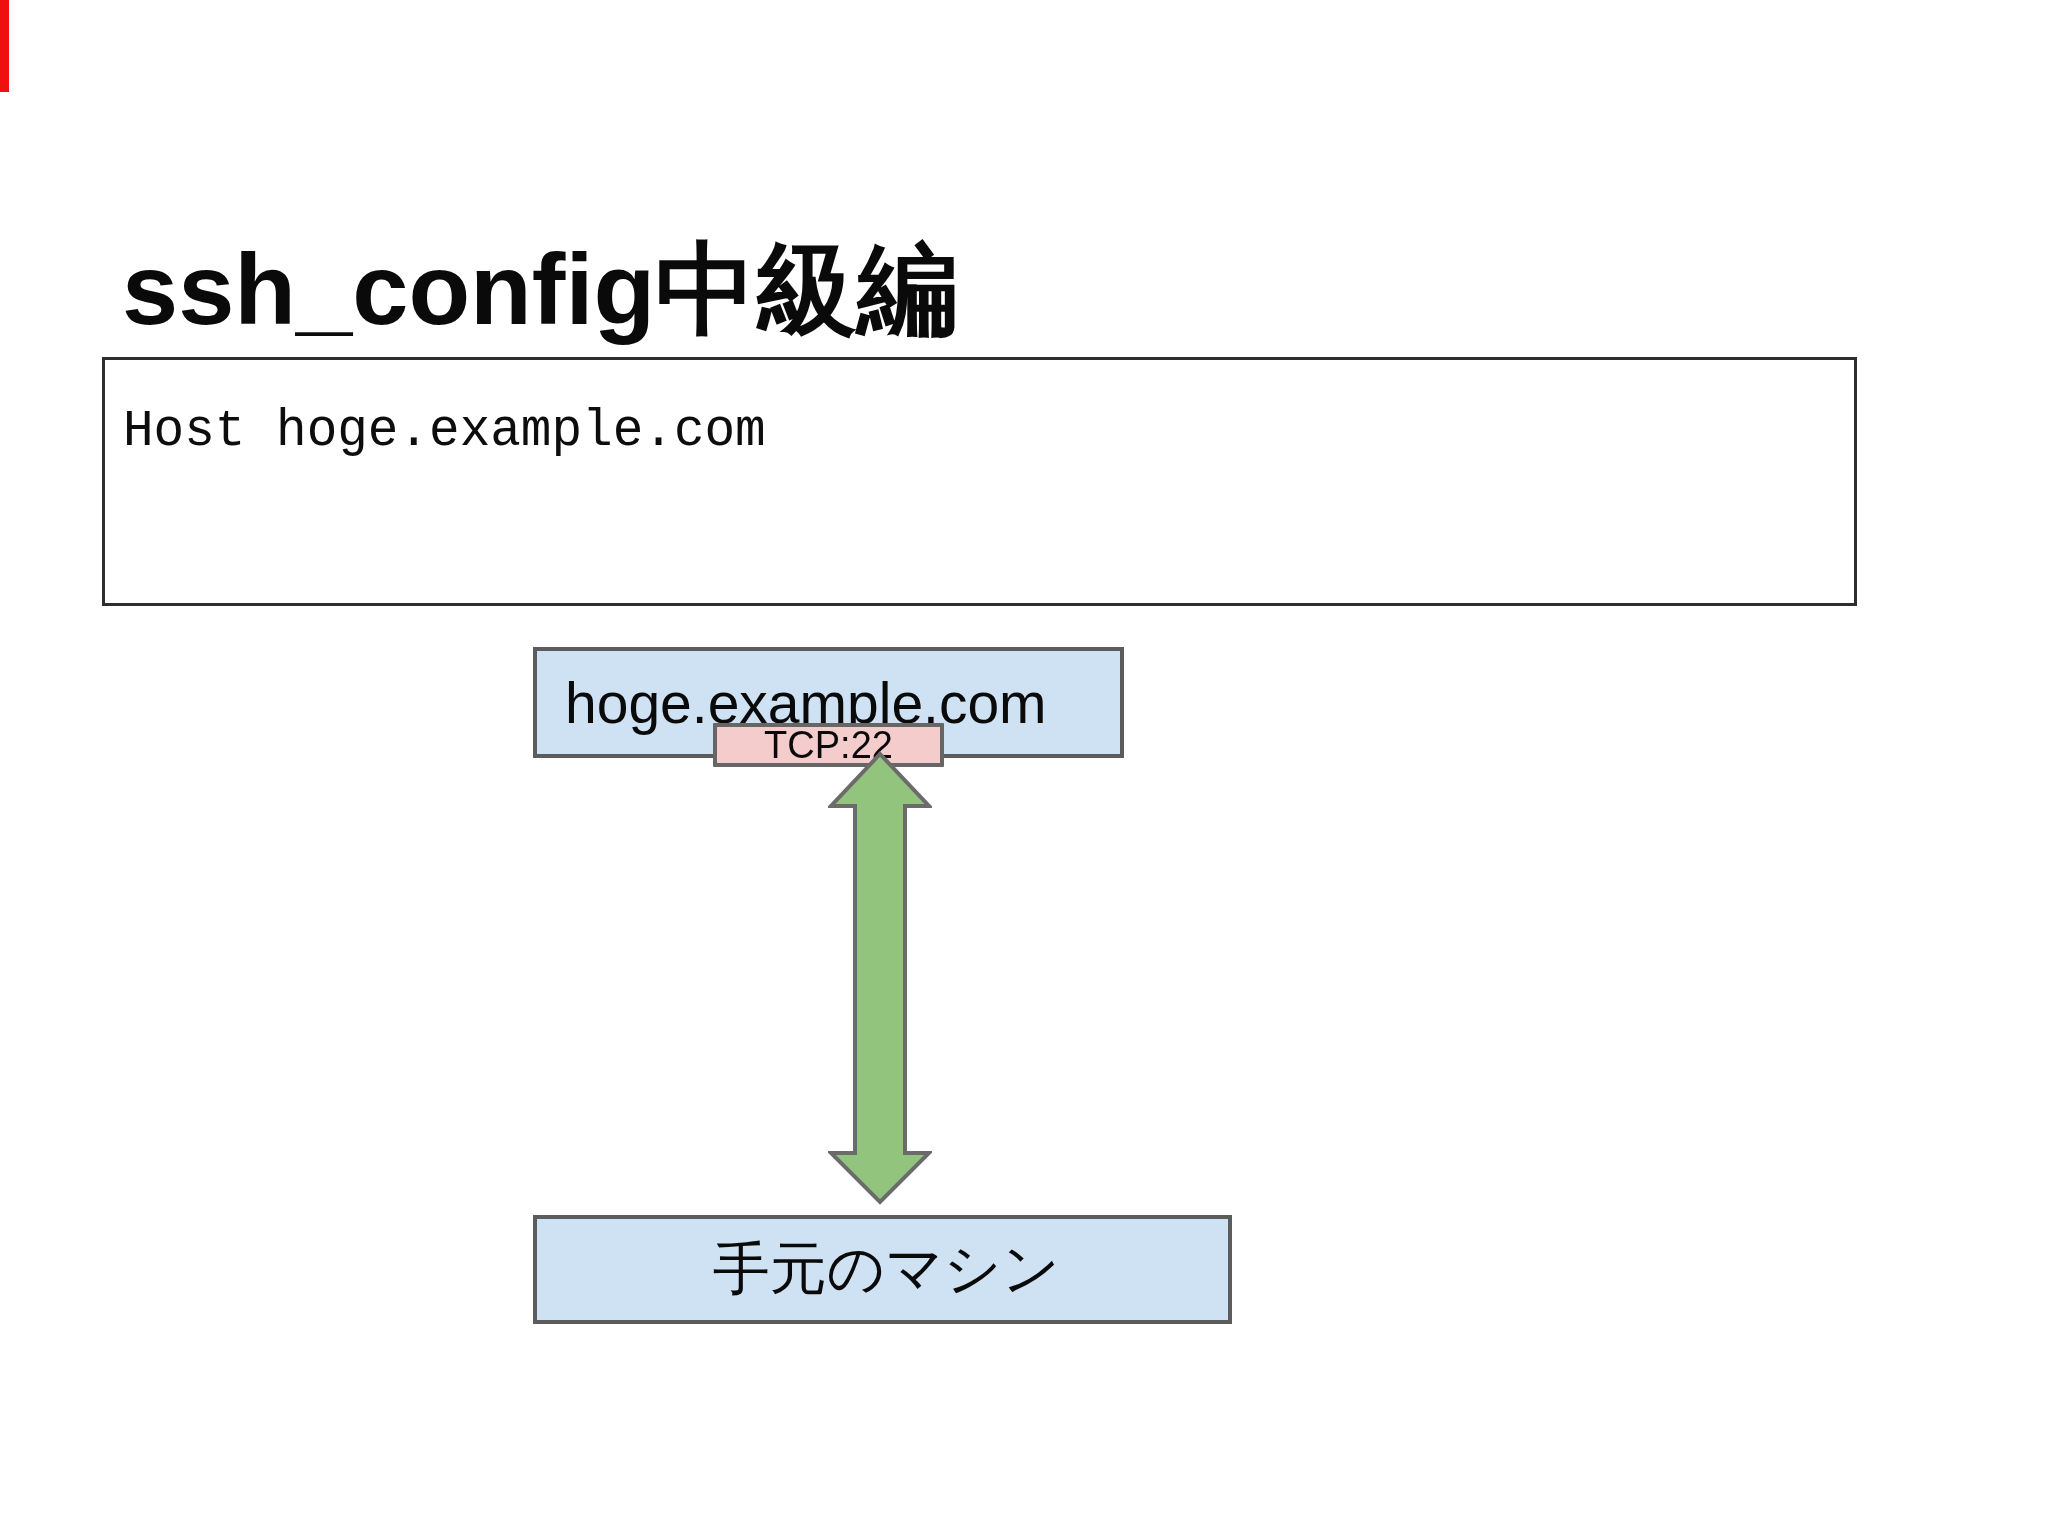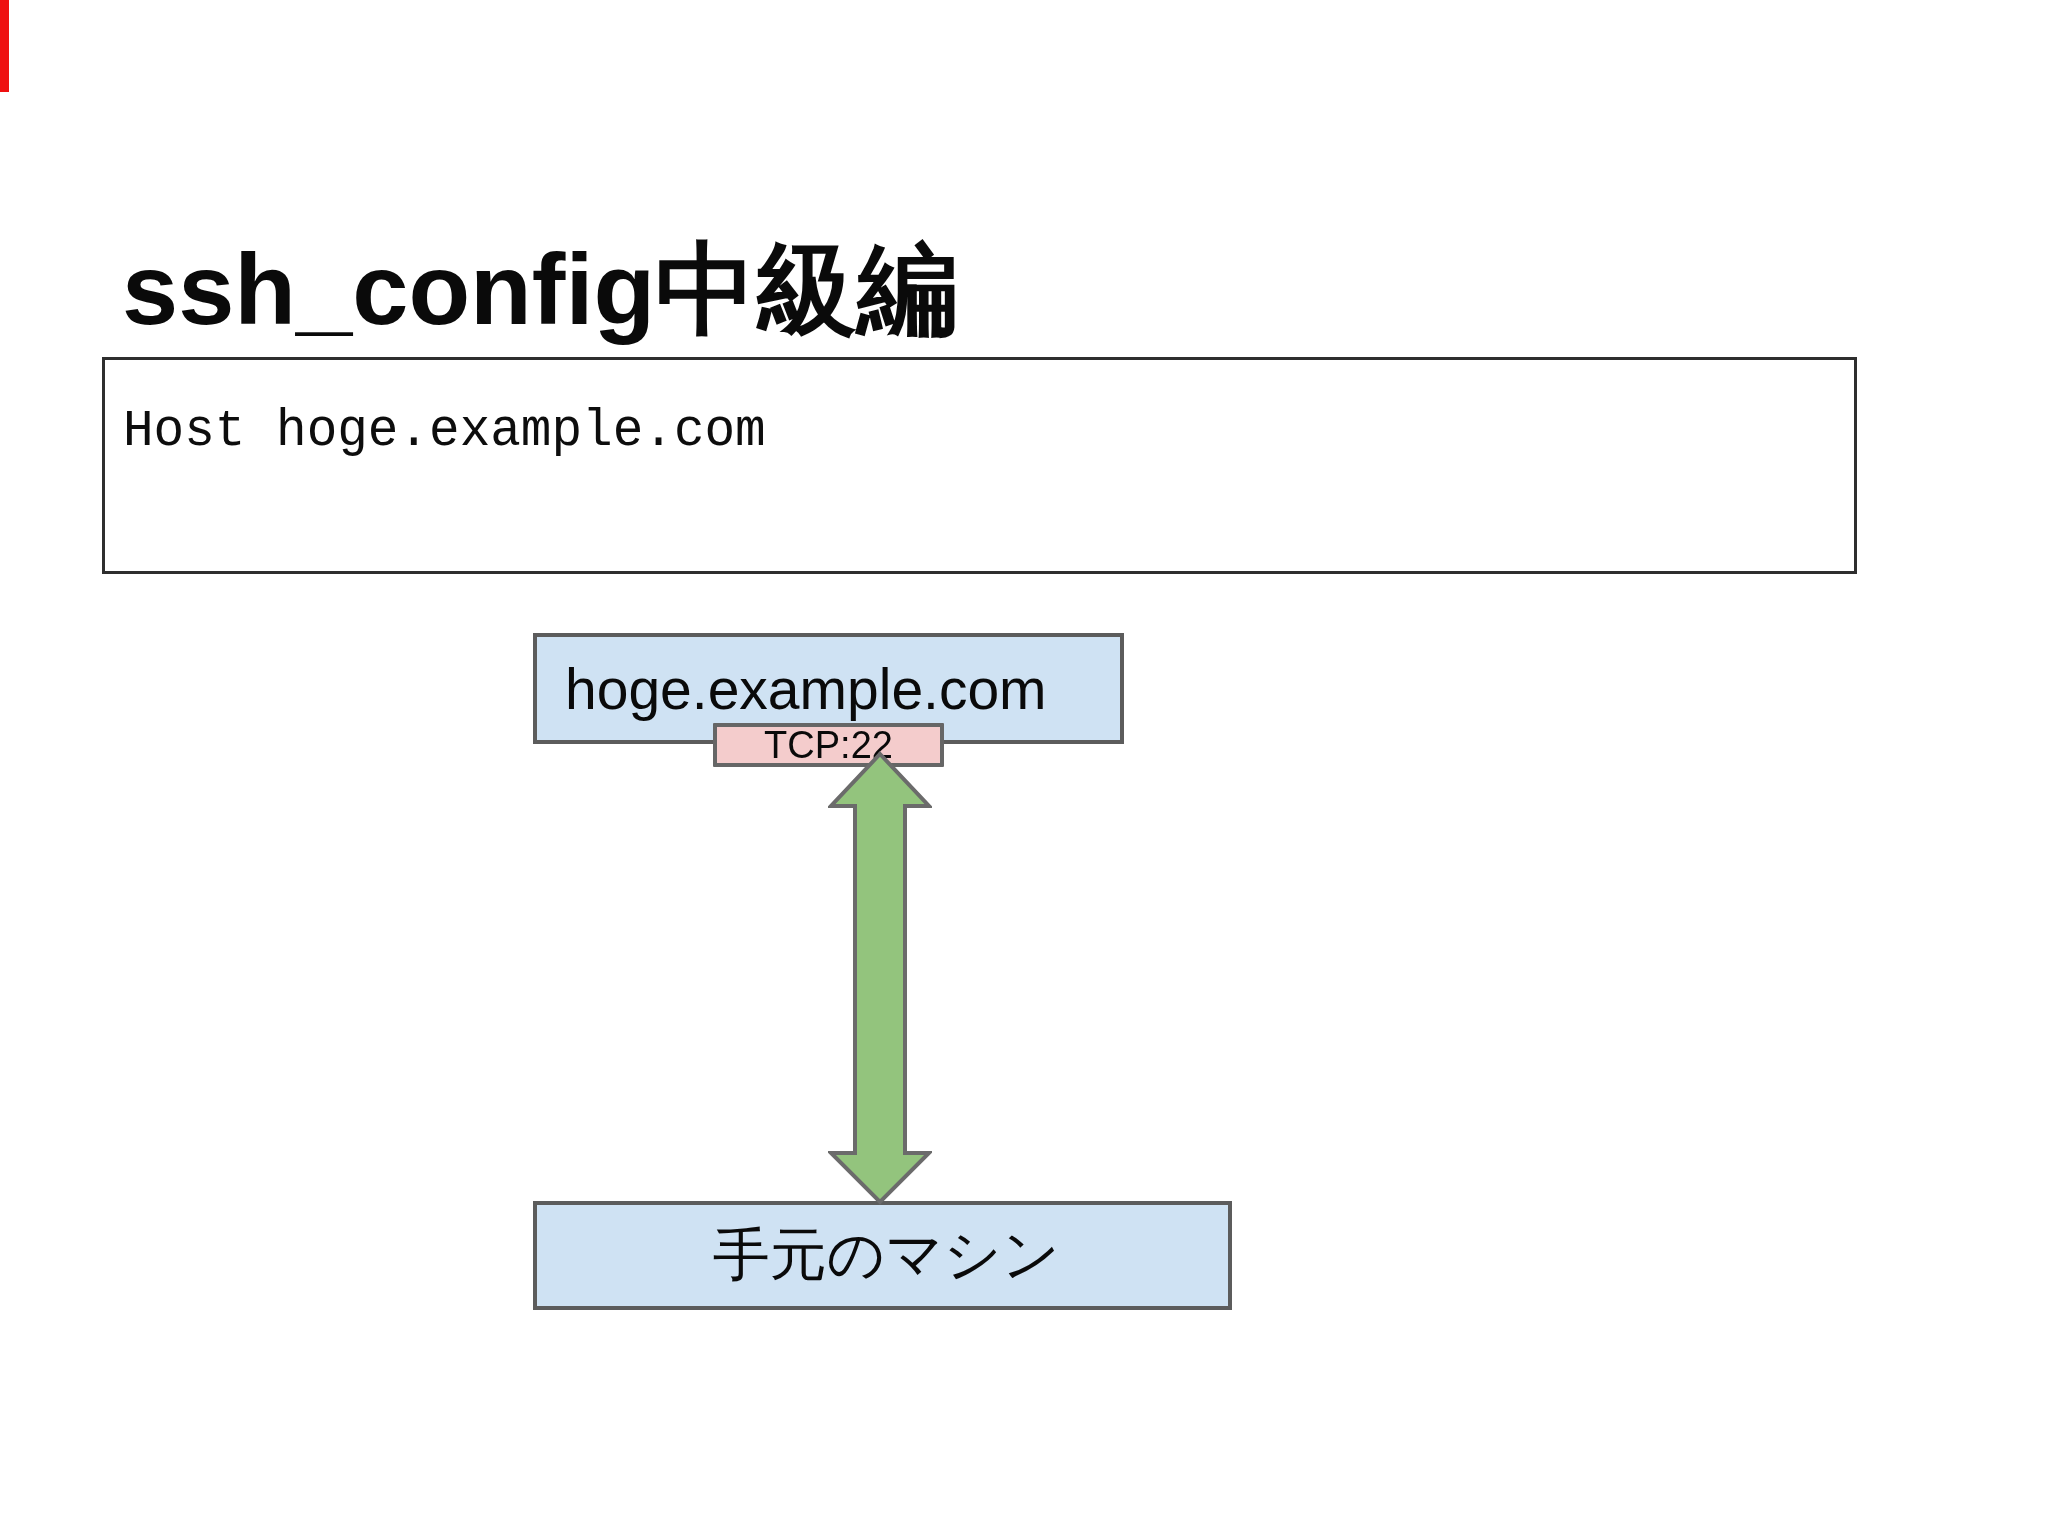--- a/index.html
+++ b/index.html
@@ -14,34 +14,34 @@
 
   
   .slide-title{
     left:122px;top:158px;width:1600px;
     font-size:101px;font-weight:bold;color:#0a0a0a;
     letter-spacing:0px;line-height:1.25;white-space:nowrap;z-index:1;
   }
 
   
   .code-box{
-    left:102px;top:357px;width:1755px;height:217px;
+    left:102px;top:357px;width:1755px;height:249px;
     box-sizing:border-box;border:3px solid #2e2e2e;background:#ffffff;
     padding:28px 4px 0 18px;z-index:1;
   }
   .code-line{
     font-family:"Liberation Mono",monospace;
     font-size:51px;line-height:88px;color:#0d0d0d;
     white-space:pre;letter-spacing:0;
   }
 
   
   .node{
     box-sizing:border-box;background:#cfe2f3;border:4px solid #5c5c5c;
-    display:flex;align-items:center;color:#0a0a0a;z-index:1;
+    display:flex;align-items:center;color:#0a0a0a;z-index:1;margin-top:14px;
   }
   .node-remote{
     left:533px;top:633px;width:591px;height:111px;
     justify-content:flex-start;padding-left:28px;
     font-size:57px;
   }
   .node-local{
     left:533px;top:1201px;width:699px;height:109px;
     justify-content:center;
     font-size:57px;

